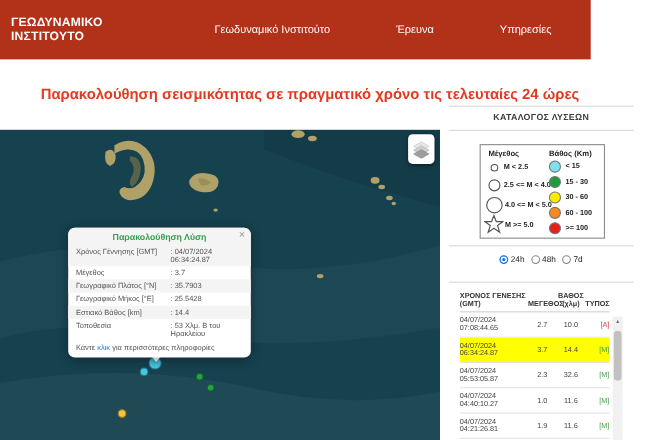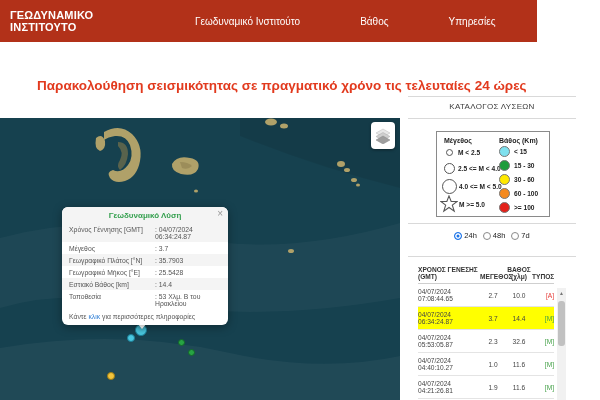--- a/index.html
+++ b/index.html
@@ -3,21 +3,21 @@
 <meta charset="utf-8">
 <style>
   html,body{margin:0;padding:0;}
   body{
     width:600px;height:400px;overflow:hidden;position:relative;
     background:#ffffff;font-family:"Liberation Sans",sans-serif;
     -webkit-font-smoothing:antialiased;
   }
   
   .nav{
-    position:absolute;left:0;top:0;width:537px;height:42px;
+    position:absolute;left:0;top:0;width:537px;height:54px;
     background:#b23119;display:flex;align-items:center;color:#fff;
   }
   .brand{font-size:11px;font-weight:bold;letter-spacing:.2px;margin-left:10px;width:138px;flex:0 0 auto;}
   .nav-items{display:flex;align-items:center;gap:21px;font-size:10px;margin-left:8px;white-space:nowrap;}
   .nav-item{cursor:pointer;padding-left:39px;}
   .dl-icon{font-size:13px;margin-left:4px;}
   
   .page-title{
     position:absolute;left:37px;top:78px;width:520px;
     color:#e23a1e;font-size:13.5px;font-weight:bold;
@@ -58,21 +58,21 @@
   .popup-row{display:flex;padding:2.5px 0;}
   .popup-row:nth-child(odd){background:#f4f4f4;}
   .popup-row .lbl{width:86px;padding-left:7px;flex:0 0 auto;}
   .popup-row .val{flex:1;}
   .popup-row .val::before{content:": ";}
   .popup-footer{padding:4px 0 5px 7px;}
   .popup-footer .link{color:#2f7fd6;cursor:pointer;}
   .divider{position:absolute;left:408px;width:168px;height:0;border-top:1px solid #d9d9d9;}
   .cat-title{
     position:absolute;left:408px;top:102px;width:168px;text-align:center;
-    font-size:8px;font-weight:normal;color:#3c3c3c;letter-spacing:.3px;
+    font-size:8px;font-weight:bold;color:#3c3c3c;letter-spacing:.3px;
   }
   .legend{
     position:absolute;left:436px;top:131px;width:112px;height:84px;
     border:1px solid #8a8a8a;background:#fff;font-size:6.6px;font-weight:bold;color:#222;
   }
   .leg-col-hdr{position:absolute;font-size:7px;}
   .leg-item{position:absolute;display:flex;align-items:center;}
   .ring{border:1px solid #555;border-radius:50%;background:#fff;box-sizing:border-box;flex:0 0 auto;}
   .dot{width:11px;height:11px;border:1px solid #777;border-radius:50%;box-sizing:border-box;flex:0 0 auto;margin-right:4px;}
   .leg-item span.txt{white-space:nowrap;}
@@ -100,21 +100,21 @@
   .sb-btn{height:10px;display:flex;align-items:center;justify-content:center;font-size:5px;color:#777;background:#f1f1f1;cursor:pointer;}
   .sb-thumb{position:absolute;left:1px;top:13px;width:7px;height:45px;background:#c1c1c1;border-radius:3px;cursor:pointer;}
 </style>
 </head>
 <body>
 
 <div class="nav">
   <div class="brand">ΓΕΩΔΥΝΑΜΙΚΟ ΙΝΣΤΙΤΟΥΤΟ</div>
   <div class="nav-items">
     <span class="nav-item">Γεωδυναμικό Ινστιτούτο</span>
-    <span class="nav-item">Βάθος</span>
+    <span class="nav-item">Έρευνα</span>
     <span class="nav-item">Υπηρεσίες</span>
     <span class="nav-item">Νέα</span>
     <span class="dl-icon">↓</span>
   </div>
 </div>
 
 <div class="page-title">Παρακολούθηση σεισμικότητας σε πραγματικό χρόνο τις τελευταίες 24 ώρες</div>
 
 <div class="map">
   <svg width="400" height="282" viewBox="0 0 400 282">
@@ -151,21 +151,21 @@
   <svg width="16" height="16" viewBox="0 0 16 16">
     <path d="M8,1 L15,5 L8,9 L1,5 Z" fill="#e8e8e8" stroke="#bbb" stroke-width="0.5"></path>
     <path d="M8,4.5 L15,8.5 L8,12.5 L1,8.5 Z" fill="#cfcfcf" stroke="#aaa" stroke-width="0.5"></path>
     <path d="M8,8 L15,12 L8,16 L1,12 Z" fill="#9e9e9e" stroke="#888" stroke-width="0.5"></path>
   </svg>
 </div>
 
 <div class="popup-tip"></div>
 <div class="popup">
   <div class="popup-close">×</div>
-  <div class="popup-title">Γεωδυναμικό Λύση</div>
+  <div class="popup-title">Παρακολούθηση Λύση</div>
   <div class="popup-row">
     <span class="lbl">Χρόνος Γέννησης [GMT]</span>
     <span class="val">04/07/2024 06:34:24.87</span>
   </div>
   <div class="popup-row">
     <span class="lbl">Μέγεθος</span>
     <span class="val">3.7</span>
   </div>
   <div class="popup-row">
     <span class="lbl">Γεωγραφικό Πλάτος [°N]</span>

